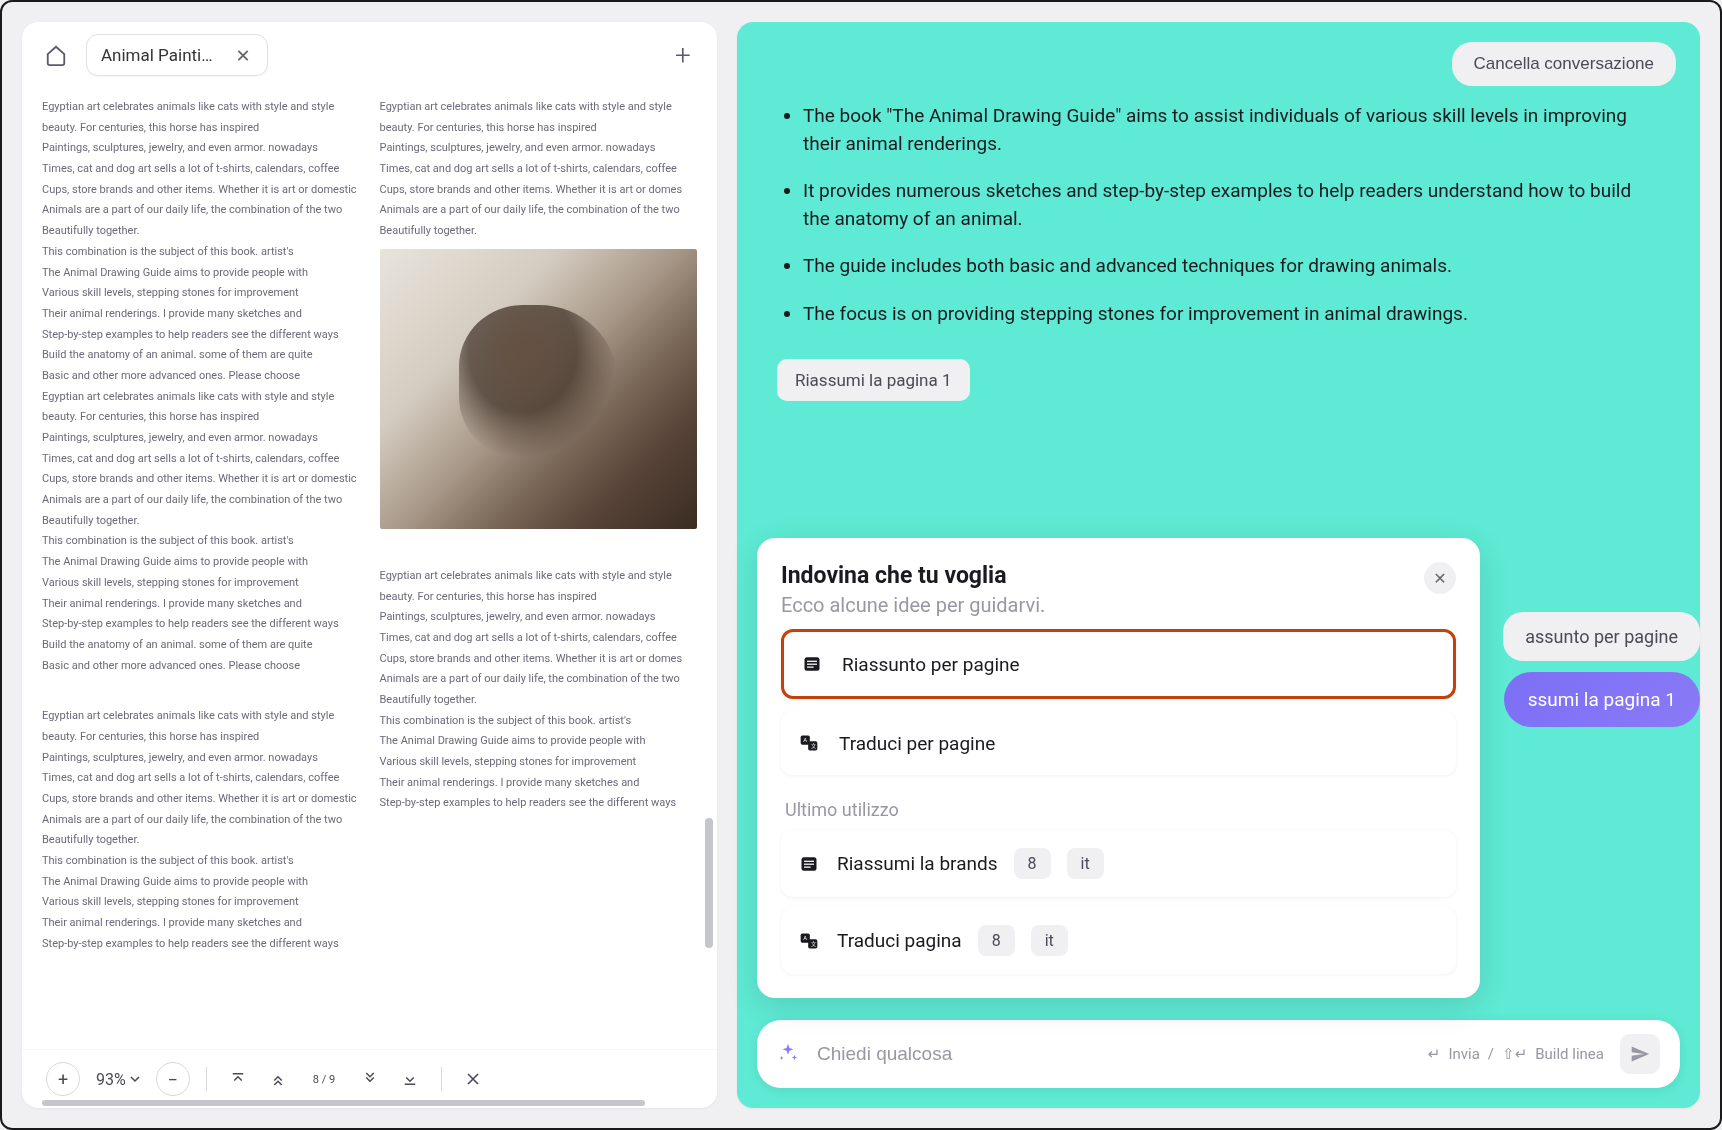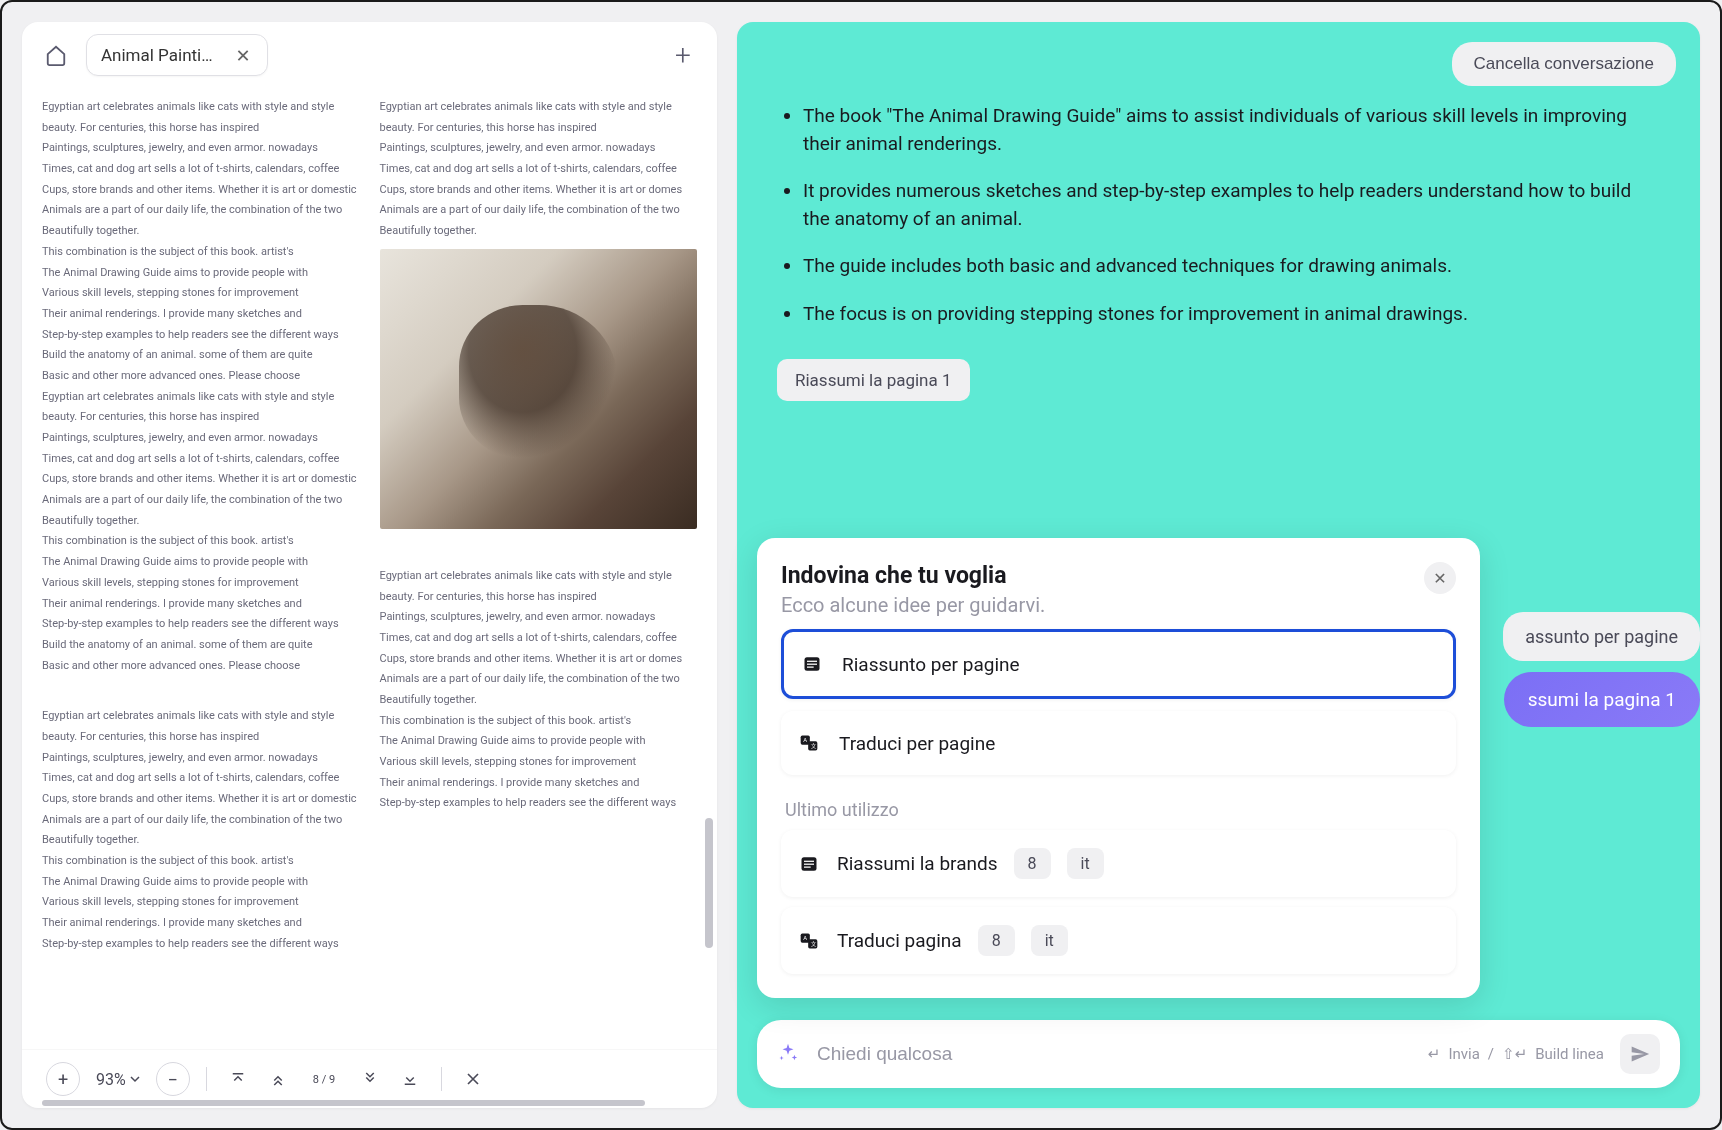--- a/index.html
+++ b/index.html
@@ -311,21 +311,21 @@
   padding: 20px 16px;
   background: #fff;
   border-radius: 12px;
   margin-top: 12px;
   box-shadow: 0 1px 4px rgba(0,0,0,0.06);
   cursor: pointer;
   font-size: 19px;
   color: #1a1a1f;
 }
 .suggestion-item.highlighted {
-  border: 3px solid #1d4ed8;
+  border: 3px solid #c2410c;
 }
 .suggestion-icon {
   width: 24px;
   height: 24px;
   display: flex;
   align-items: center;
   justify-content: center;
 }
 .section-label {
   font-size: 18px;

